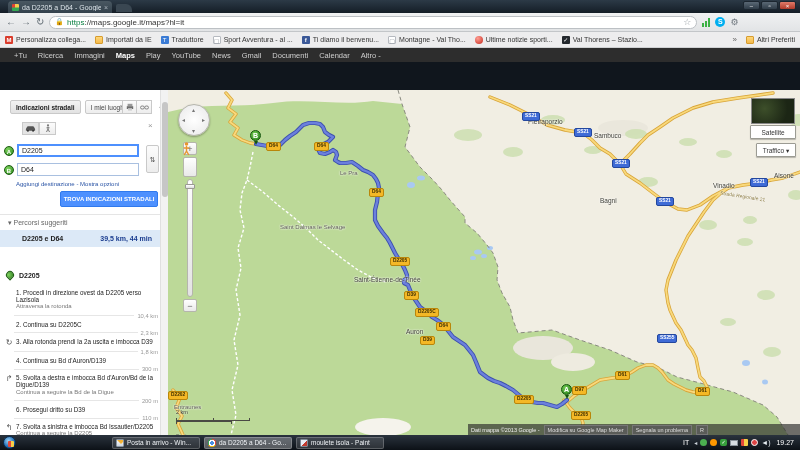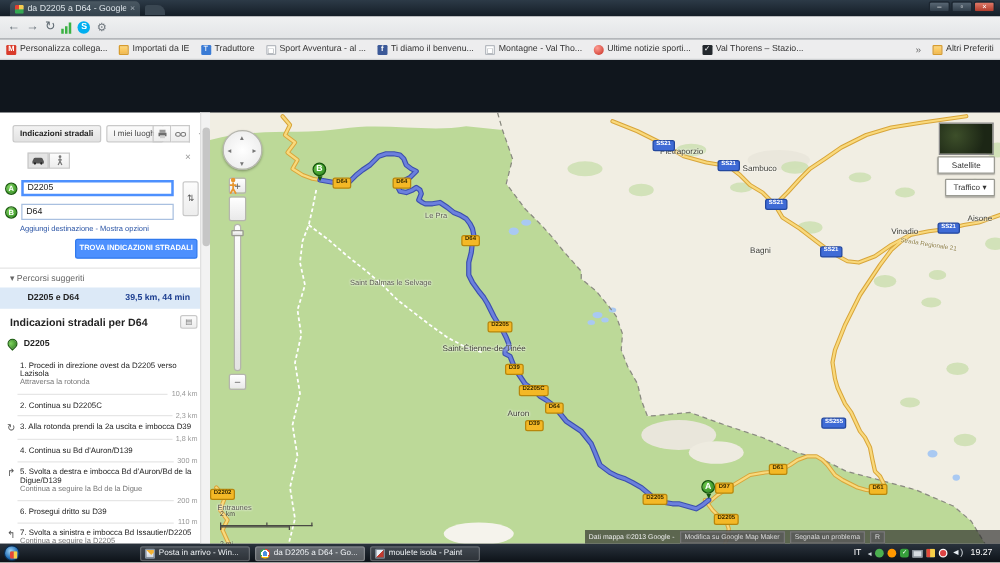--- a/index.html
+++ b/index.html
@@ -221,20 +221,25 @@
       <div class="winbtn">–</div>
       <div class="winbtn">▫</div>
       <div class="winbtn close">×</div>
     </div>
   </div>
 
   <div class="toolbar">
     <span class="navbtn">←</span>
     <span class="navbtn">→</span>
     <span class="navbtn">↻</span>
+    <div class="urlbox">
+      <span class="padlock">🔒</span>
+      <span class="urltext"><b>https</b><span>://maps.google.it/maps?hl=it</span></span>
+      <span class="star">☆</span>
+    </div>
     <span class="extbars">
         <i style="height:4px"></i>
         <i style="height:6px"></i>
         <i style="height:9px"></i>
       </span>
     <span class="skype">S</span>
     <span class="wrench">⚙</span>
   </div>
 
   <div class="bookmarks">
@@ -271,20 +276,33 @@
         <span>Val Thorens – Stazio...</span>
       </span>
     <span class="bm-spacer"></span>
     <span class="overflow">»</span>
     <span class="bm">
         <span class="bm-ic ic-folder"></span>
         <span>Altri Preferiti</span>
       </span>
   </div>
 
+  <div class="gbar">
+    <span>+Tu</span>
+    <span>Ricerca</span>
+    <span>Immagini</span>
+    <span class="active">Maps</span>
+    <span>Play</span>
+    <span>YouTube</span>
+    <span>News</span>
+    <span>Gmail</span>
+    <span>Documenti</span>
+    <span>Calendar</span>
+    <span>Altro -</span>
+  </div>
 
 
   <div class="panel">
     <div class="ptabs">
       <div class="ptab sel">Indicazioni stradali</div>
       <div class="ptab">I miei luoghi</div>
     </div>
     <div class="icbtns">
       <div class="icbtn">
         <svg width="8" height="8" viewBox="0 0 10 10">
@@ -328,24 +346,20 @@
       <input class="wpinput" value="D64" style="">
     </div>
     <div class="swapbtn">⇅</div>
     <div class="plinks">Aggiungi destinazione - Mostra opzioni</div>
     <div class="cta">TROVA INDICAZIONI STRADALI</div>
     <div class="pdivider"></div>
     <div class="sugg">▾ Percorsi suggeriti</div>
     <div class="routerow">
       <span class="routename">D2205 e D64</span>
       <span class="routestats">39,5 km, 44 min</span>
-    </div>
-    <div class="dirhead">
-      <span class="dirtitle">Indicazioni stradali per D64</span>
-      <span class="dirbtn">▤</span>
     </div>
     <div class="originrow">
       <span class="pin"></span>
       <span class="origintext">D2205</span>
     </div>
 
     <div class="steps">
       <div class="step">
         <span class="step-ic"></span>
         <div>

